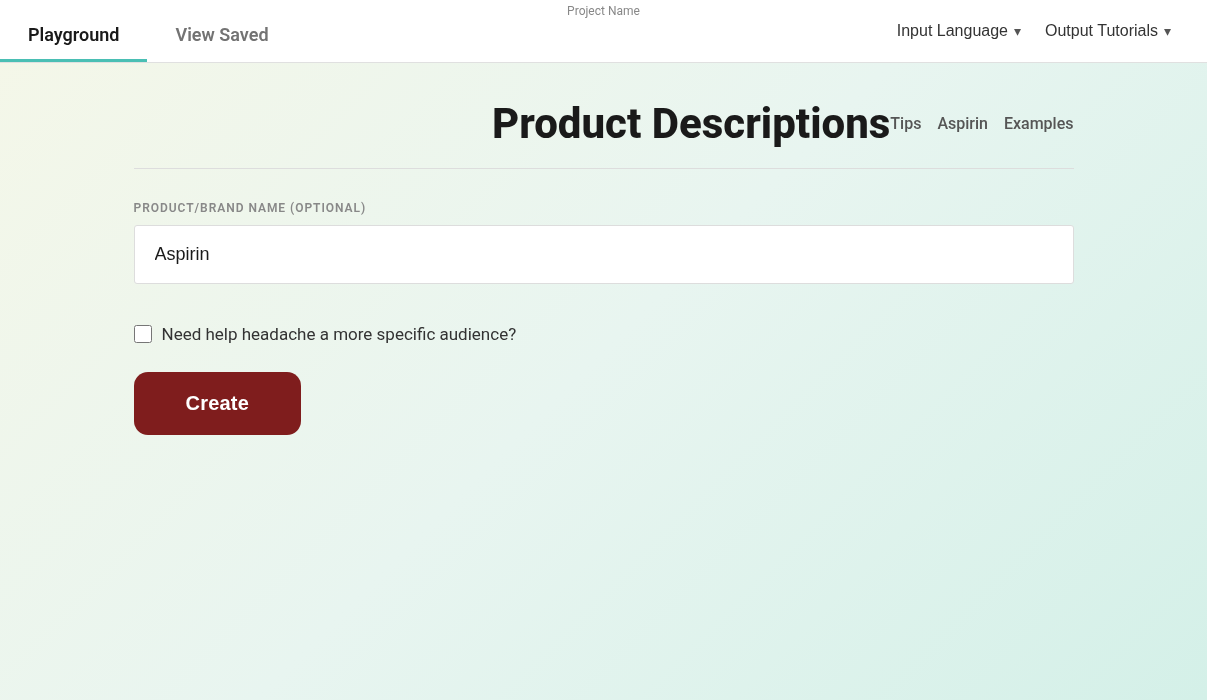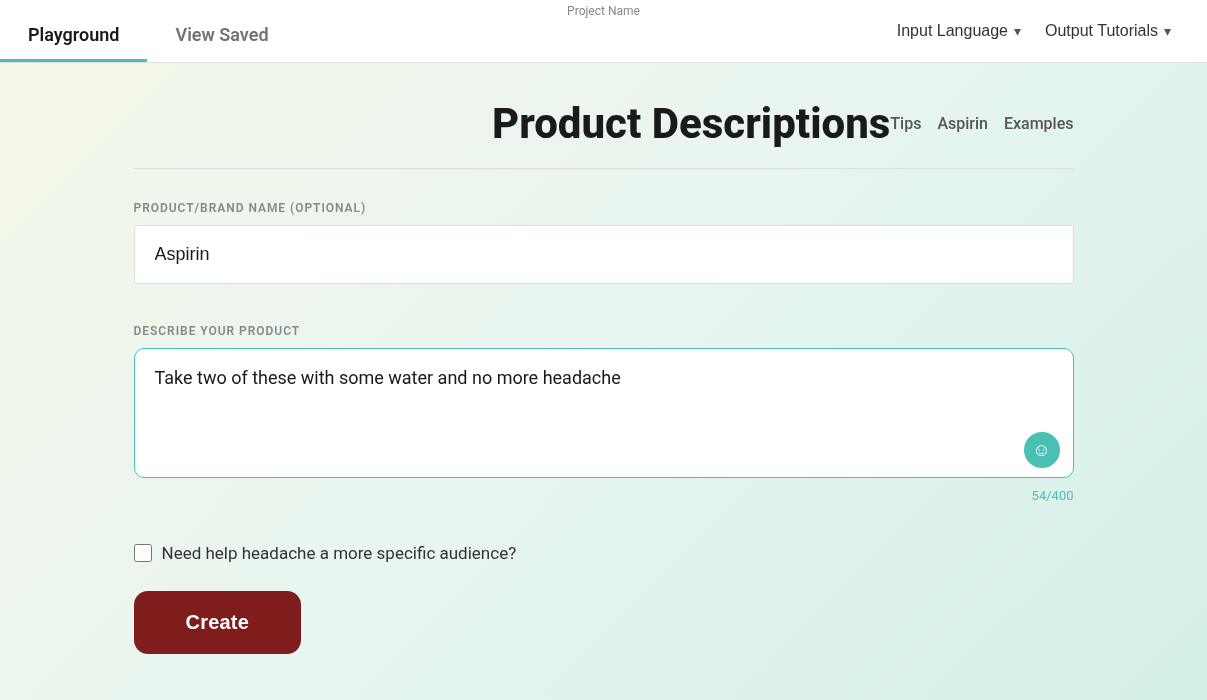--- a/index.html
+++ b/index.html
@@ -256,28 +256,20 @@
     </div>
   </div>
 
   
   <div class="form-section">
     <div class="field-label">PRODUCT/BRAND NAME (OPTIONAL)</div>
     <input class="text-input" type="text" value="Aspirin" style="">
   </div>
 
   
-  <div class="form-section">
-    <div class="field-label">DESCRIBE YOUR PRODUCT</div>
-    <div class="textarea-wrapper">
-      <textarea class="text-textarea" style="">Take two of these with some water and no more headache</textarea>
-      <div class="submit-icon">☺</div>
-    </div>
-    <div class="char-count">54/400</div>
-  </div>
 
   
   <div class="checkbox-row">
     <input type="checkbox" class="checkbox-input" style="">
     <label class="checkbox-label">Need help headache a more specific audience?</label>
   </div>
 
   
   <button class="create-btn">Create</button>
 

